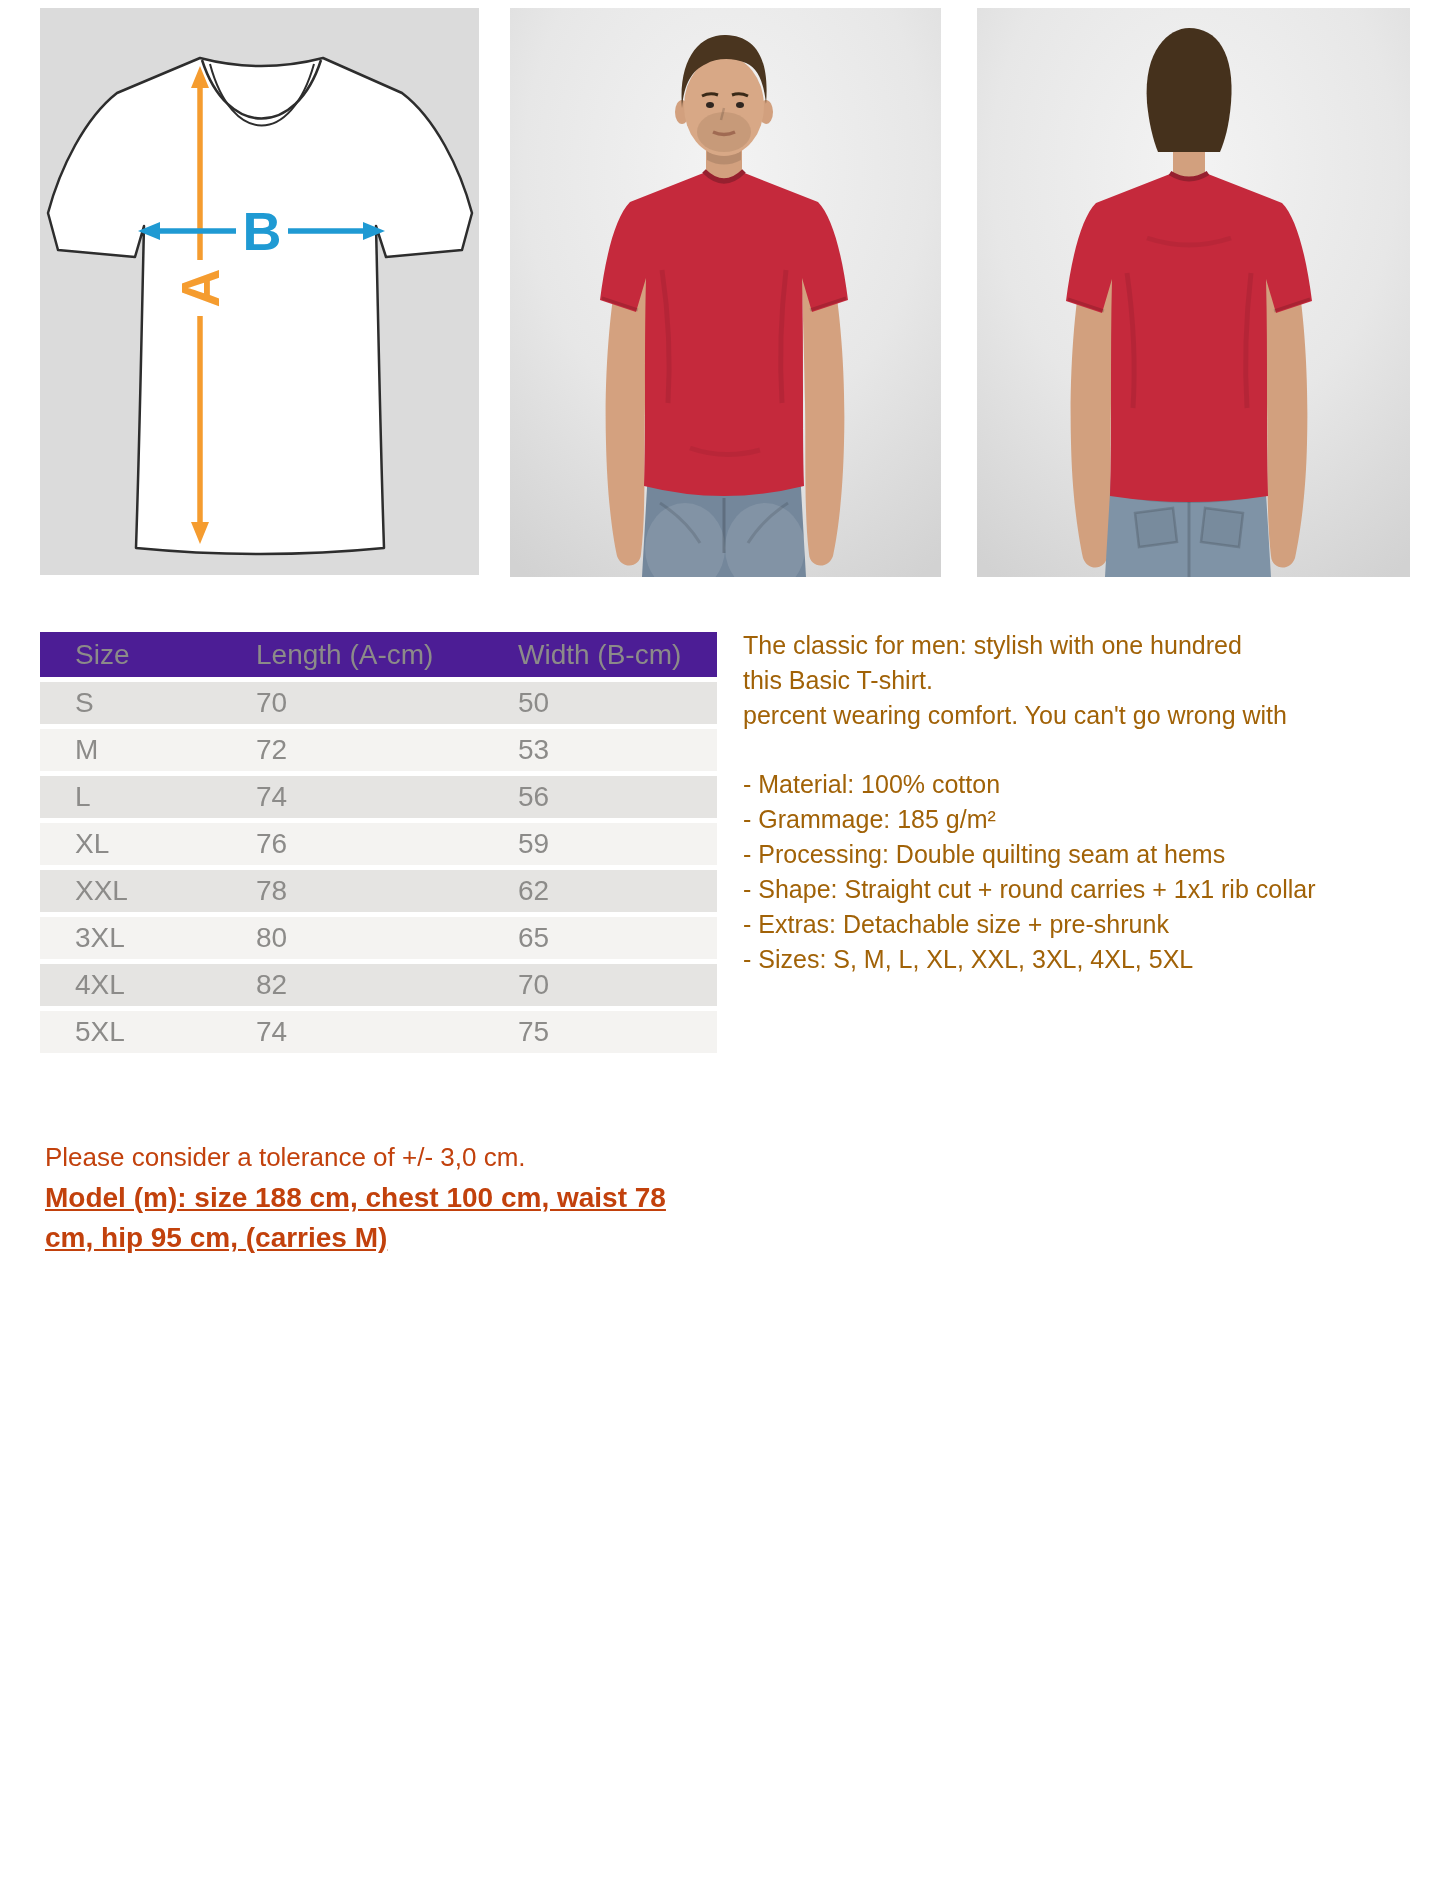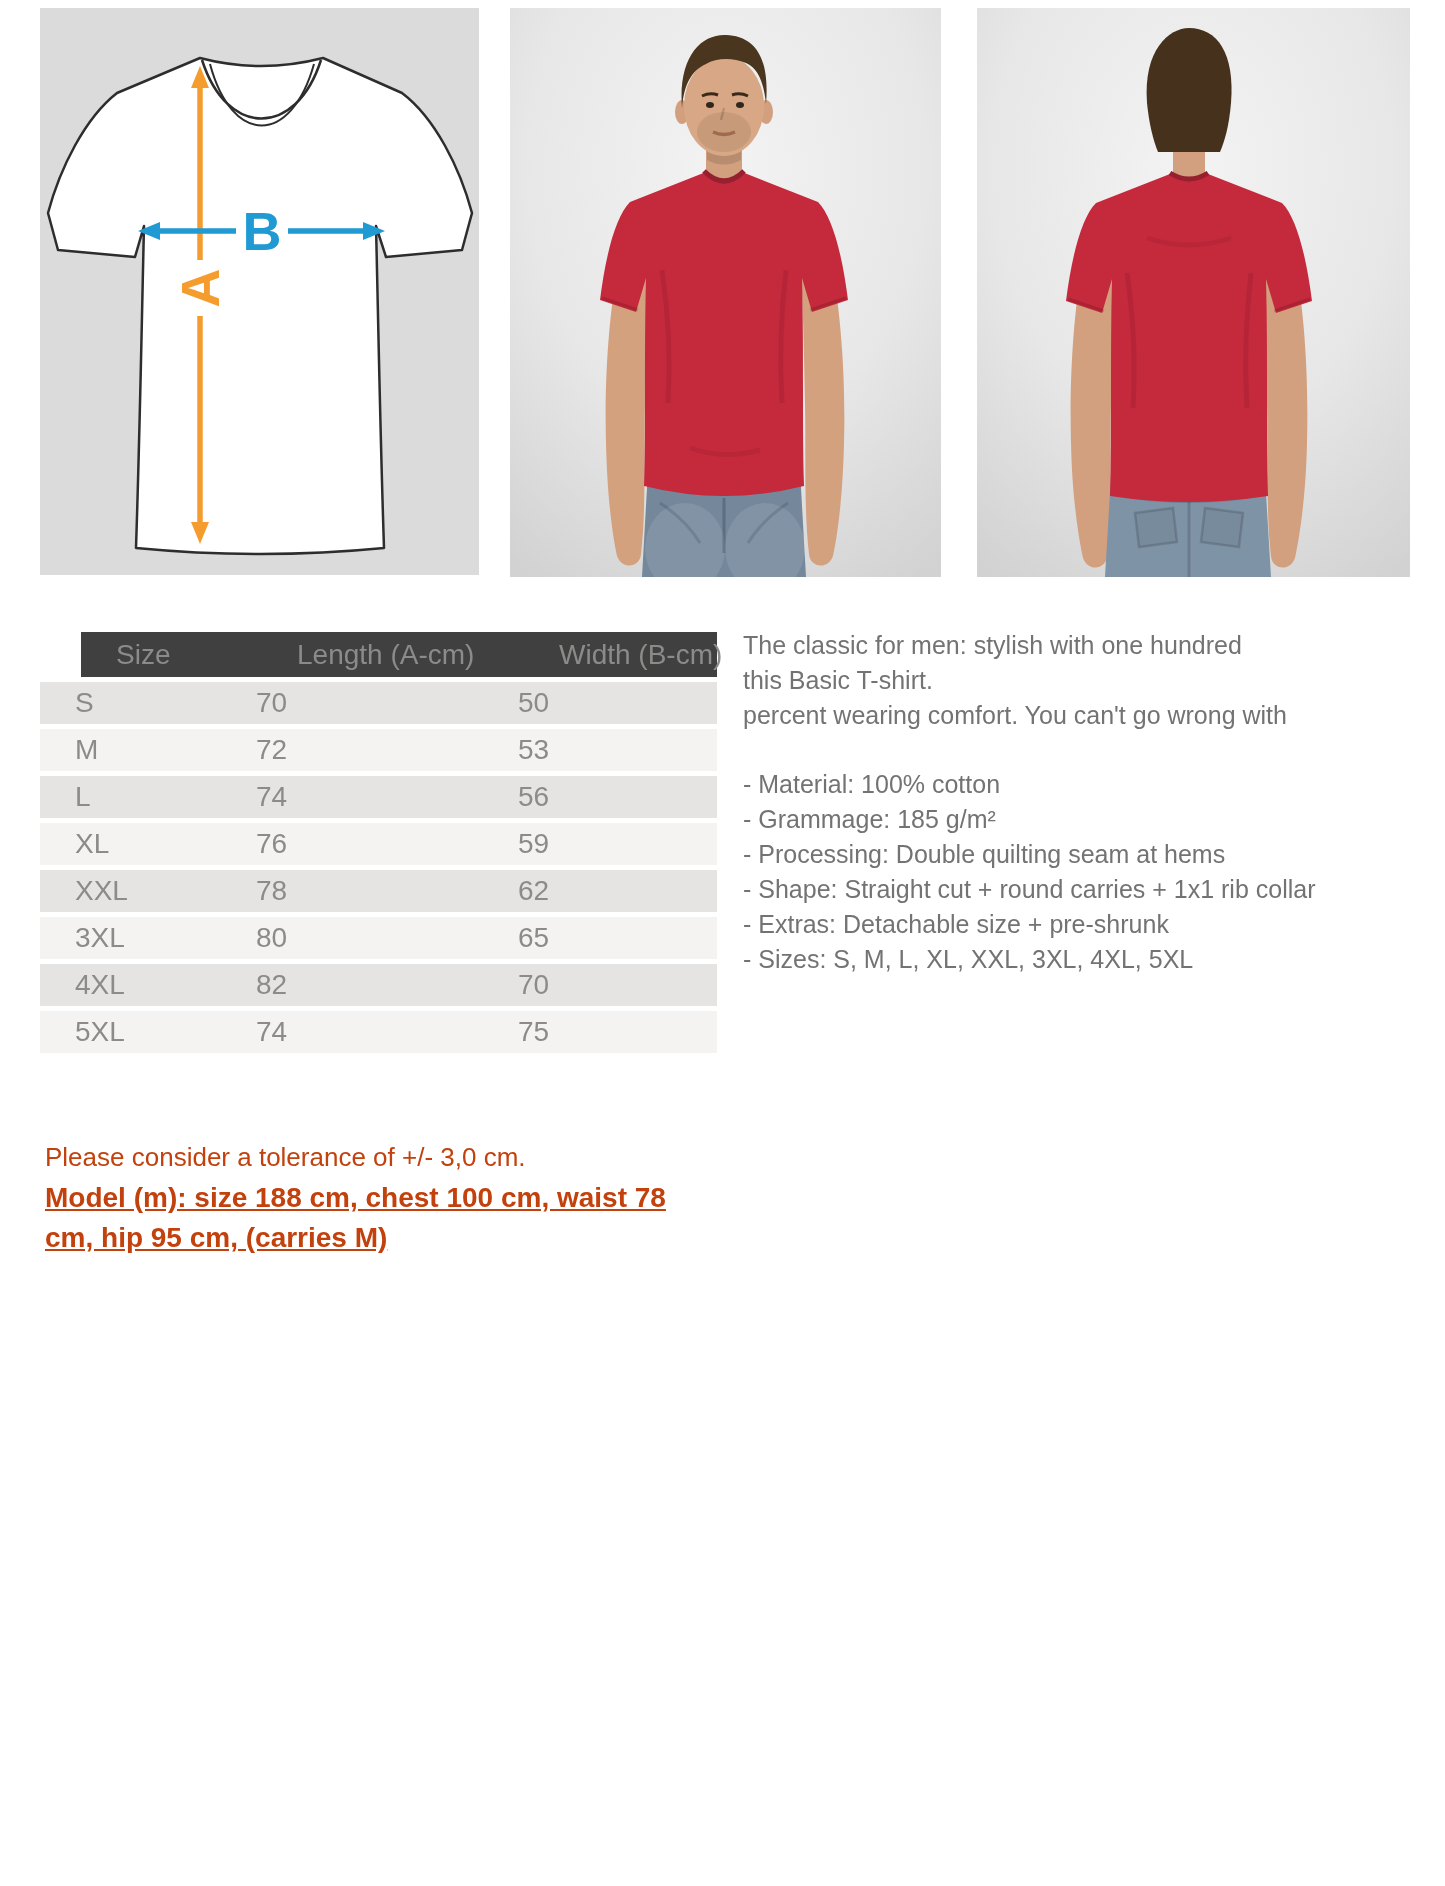--- a/index.html
+++ b/index.html
@@ -11,29 +11,29 @@
   .diagram-panel{left:40px;width:439px;height:567px;background:#dbdbdb;}
   .photo-front{left:510px;width:431px;height:569px;}
   .photo-back{left:977px;width:433px;height:569px;}
   .panel svg{display:block;width:100%;height:100%;}
 
   
   .size-table{position:absolute;left:40px;top:632px;width:677px;
               font-size:28px;color:#8c8b89;font-weight:400;}
   .trow{position:relative;height:42px;margin-bottom:5px;}
   .trow span{position:absolute;top:0;line-height:42px;white-space:nowrap;}
-  .trow.head{height:45px;background:#404040;margin-left:41px;}
+  .trow.head{height:45px;background:#4c1d95;}
   .trow.head span{line-height:45px;}
   .trow.dark{background:#e5e4e2;}
   .trow.light{background:#f4f3f1;}
   .c1{left:35px;} .c2{left:216px;} .c3{left:478px;}
 
   
   .description{position:absolute;left:743px;top:628px;width:700px;
-               font-size:25px;line-height:35px;color:#737373;}
+               font-size:25px;line-height:35px;color:#a16207;}
   .desc-line{height:35px;line-height:35px;white-space:nowrap;}
   .desc-gap{height:34px;}
 
   
   .footnote{position:absolute;left:45px;top:1140px;width:720px;color:#c2410c;}
   .tolerance-line{font-size:26px;line-height:34px;white-space:nowrap;}
   .model-line{font-size:28px;font-weight:bold;line-height:40px;white-space:nowrap;text-decoration:underline;}
   .model-block{margin-top:4px;}
 </style>
 </head>

